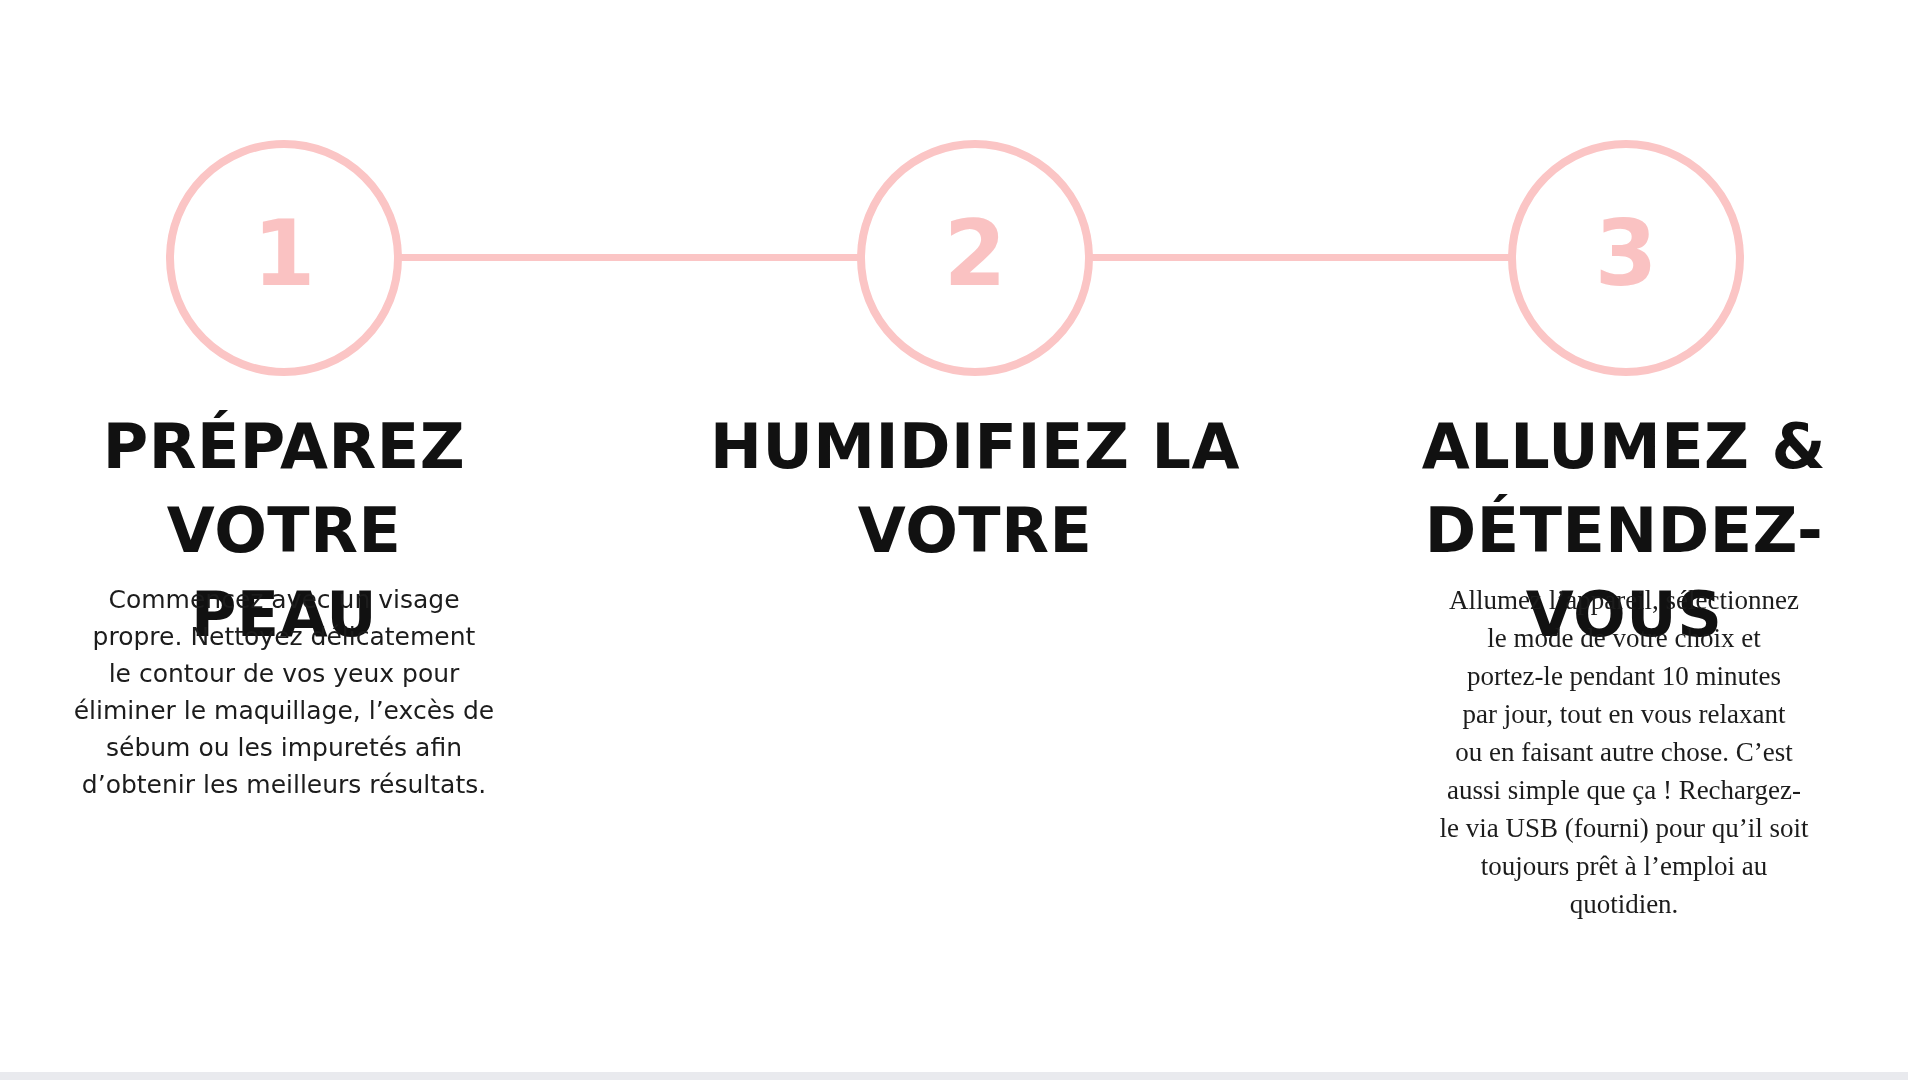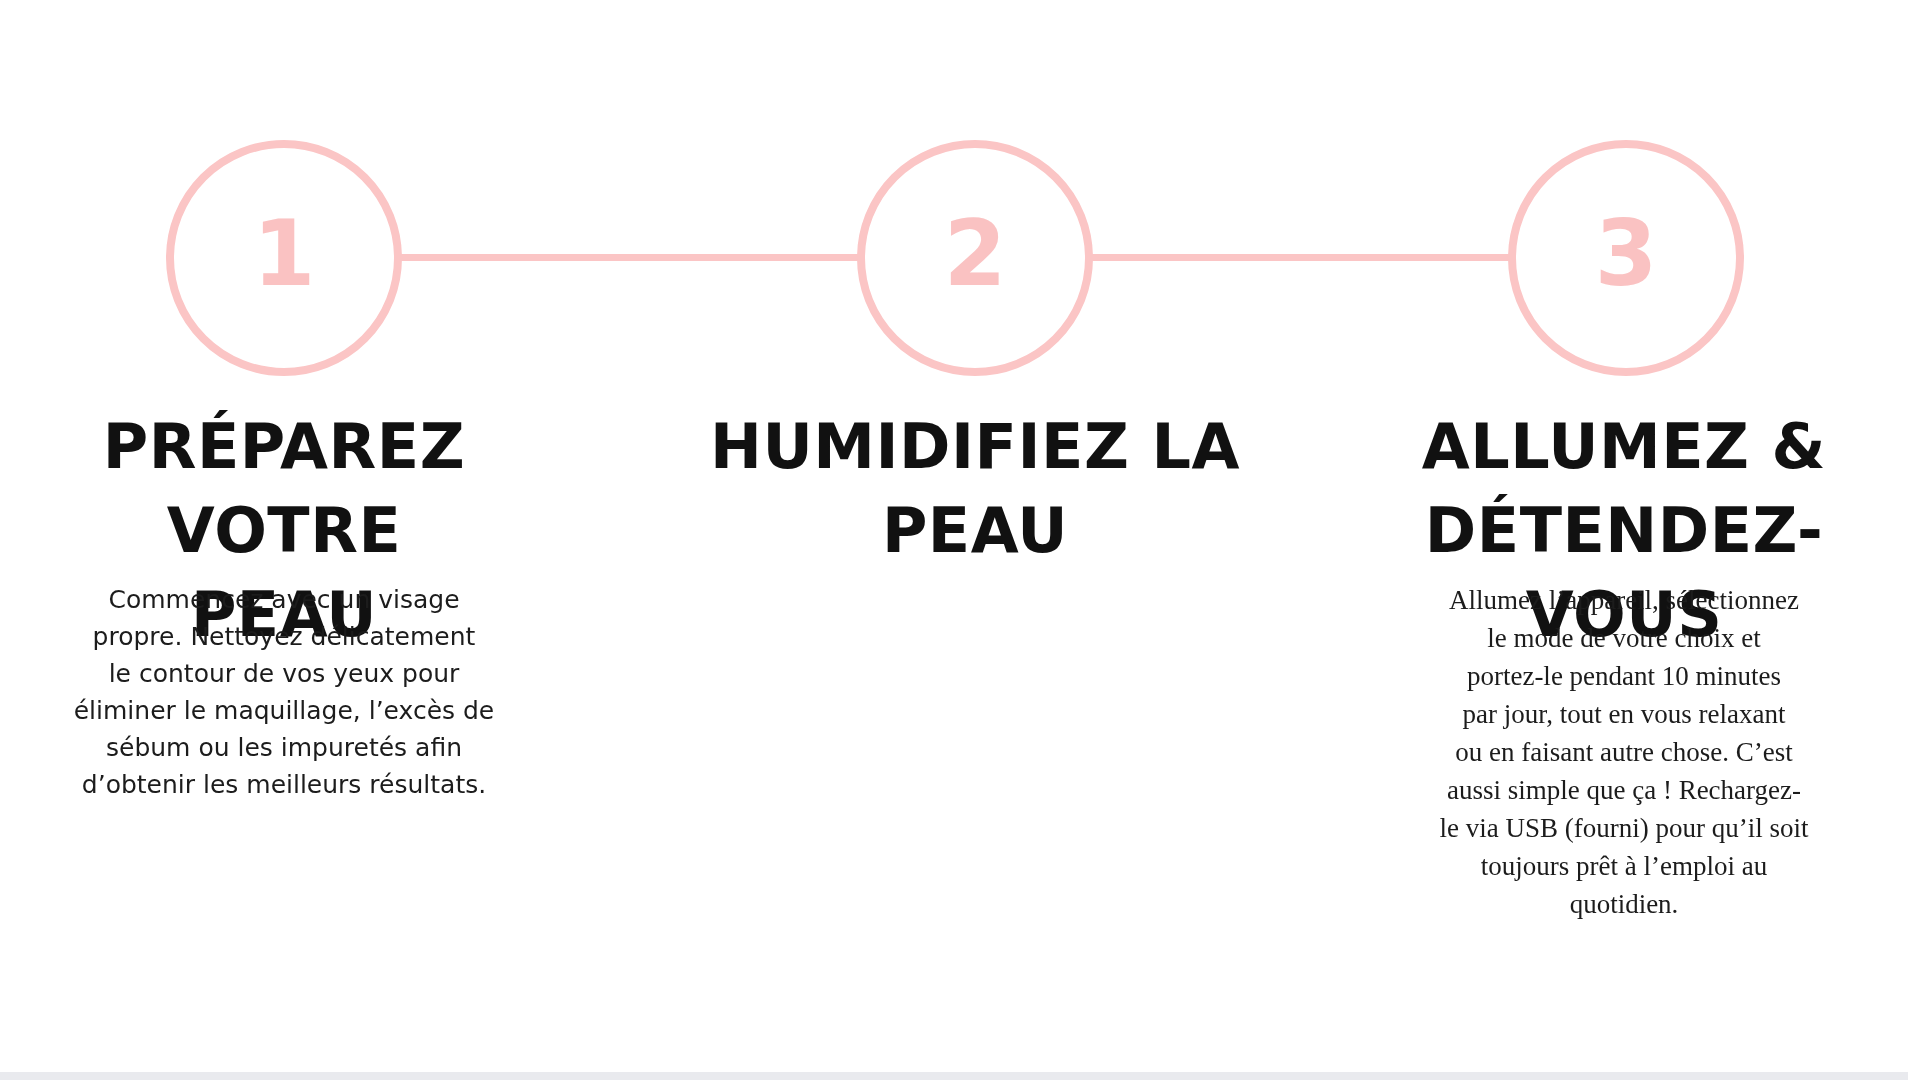--- a/index.html
+++ b/index.html
@@ -105,21 +105,21 @@
 PEAU</div>
     <p class="step-body body-rounded">Commencez avec un visage
 propre. Nettoyez délicatement
 le contour de vos yeux pour
 éliminer le maquillage, l’excès de
 sébum ou les impuretés afin
 d’obtenir les meilleurs résultats.</p>
   </div>
 
   <div class="step-col" style="left:695px">
-    <div class="step-title">HUMIDIFIEZ LA PEAU</div>
+    <div class="step-title">HUMIDIFIEZ LA VOTRE</div>
   </div>
 
   <div class="step-col" style="left:1344px">
     <div class="step-title">ALLUMEZ &amp;
 DÉTENDEZ-VOUS</div>
     <p class="step-body body-plain">Allumez l’appareil, sélectionnez
 le mode de votre choix et
 portez-le pendant 10 minutes
 par jour, tout en vous relaxant
 ou en faisant autre chose. C’est

